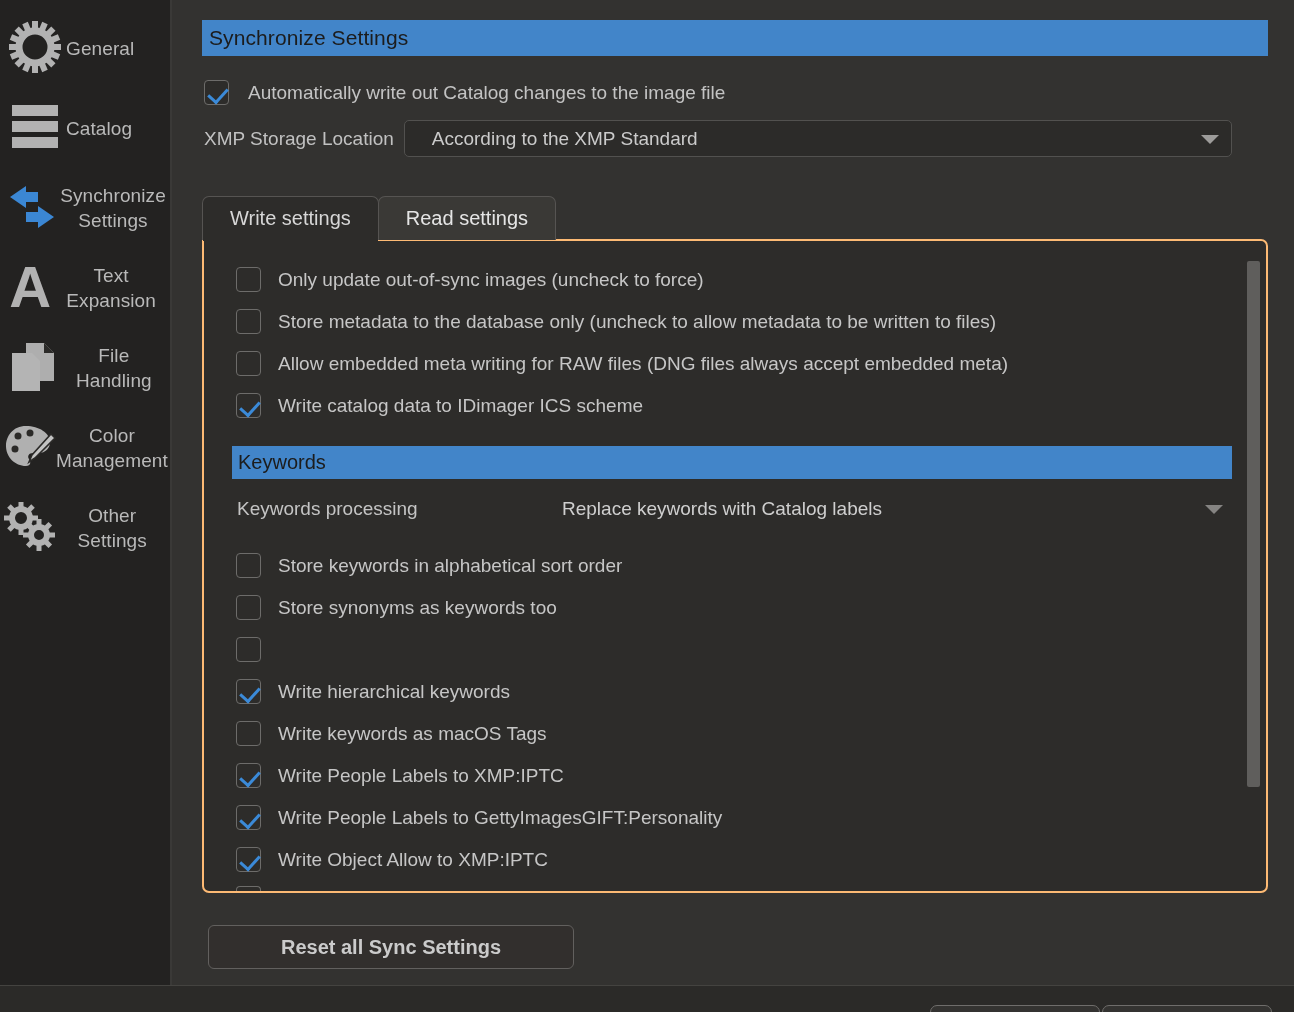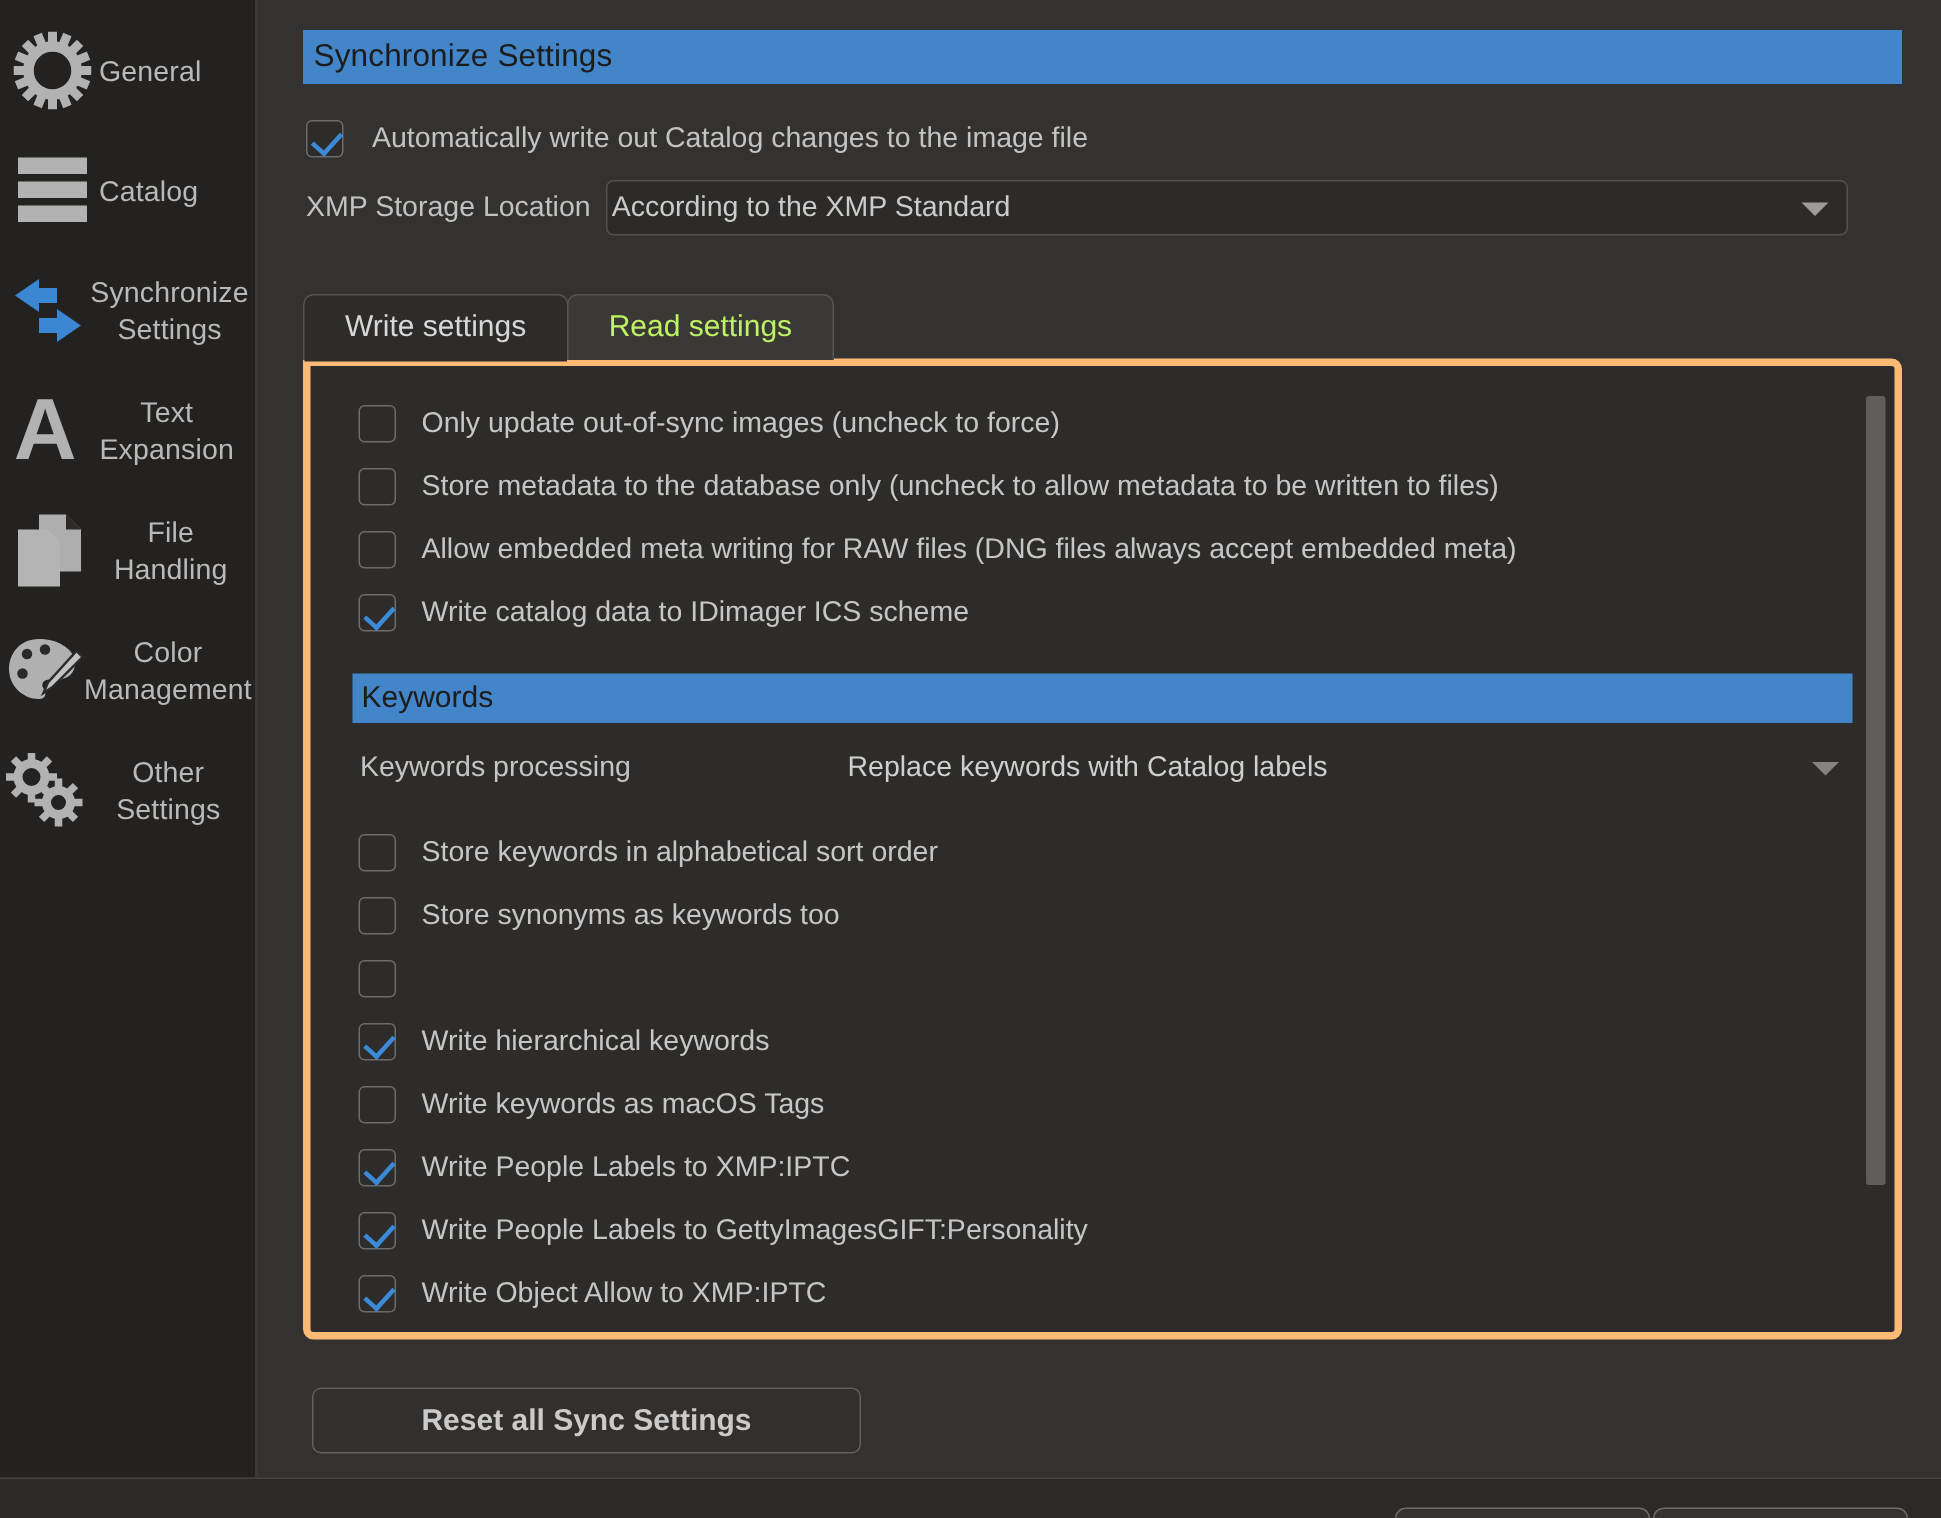--- a/index.html
+++ b/index.html
@@ -101,21 +101,21 @@
   .field-label {
     font-size: 19px; color: #c1c1c1; white-space: nowrap;
   }
   .combo {
     margin-left: 10px;
     width: 828px; height: 37px;
     background: #2c2b29;
     border: 1px solid #52514f;
     border-radius: 5px;
     display: flex; align-items: center;
-    padding: 0 10px 0 3px;
+    padding: 0 10px 0 27px;
     position: relative;
   }
   .combo .val {
     font-size: 19px; color: #cbcbcb; white-space: nowrap;
   }
   .caret {
     position: absolute; right: 12px; top: 50%;
     margin-top: -4px;
     width: 0; height: 0;
     border-left: 9px solid transparent;
@@ -130,41 +130,41 @@
     z-index: 3;
   }
   .tab {
     height: 44px;
     padding: 0 27px;
     display: flex; align-items: center; justify-content: center;
     border: 1px solid #565452;
     border-bottom: none;
     border-radius: 7px 7px 0 0;
     font-size: 20px;
-    color: #bef264;
+    color: #e5e5e5;
     background: #3a3936;
     margin-right: -1px;
   }
   .tab.active {
     background: #2d2c2a;
     color: #d7d7d7;
     position: relative;
     z-index: 4;
   }
   .tab.active::after {
     content: ""; position: absolute; left: 0; right: 0; bottom: -1px;
     height: 2px; background: #2d2c2a;
   }
 
   
   .panel {
     position: absolute; left: 30px; top: 239px;
     width: 1066px; height: 654px;
     background: #2d2c2a;
-    border: 5px solid #fdba74;
+    border: 2px solid #fdba74;
     border-radius: 0 7px 7px 7px;
     overflow: hidden;
   }
   .panel-inner {
     position: absolute; left: 0; top: 0; right: 0; bottom: 0;
   }
 
   .opt-row {
     position: absolute;
     display: flex; align-items: center;

